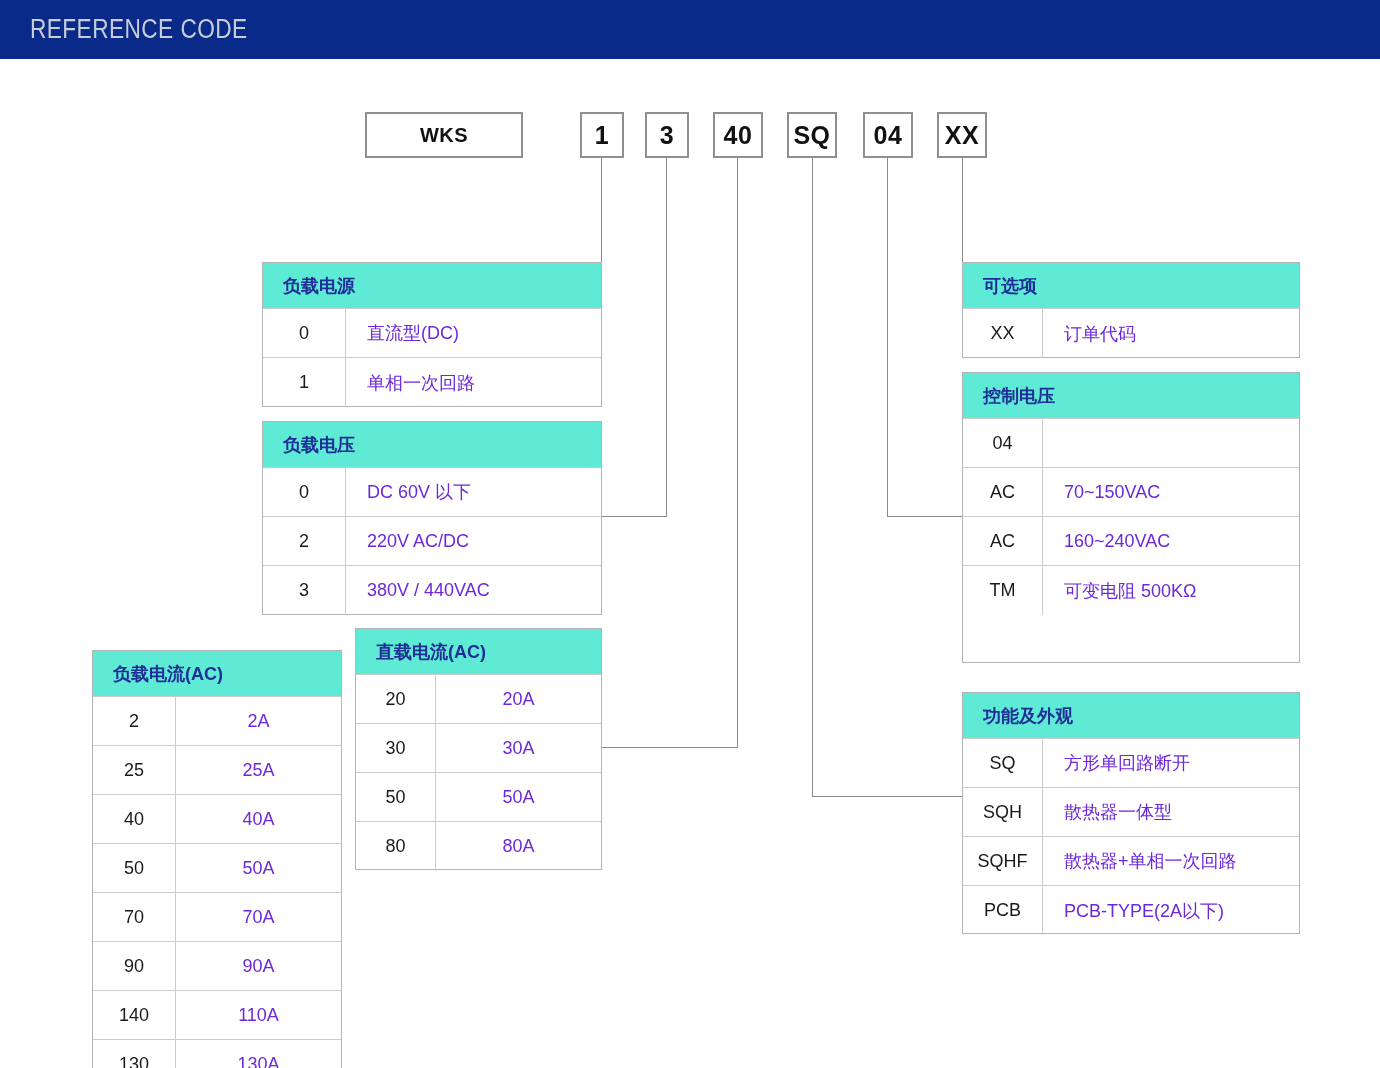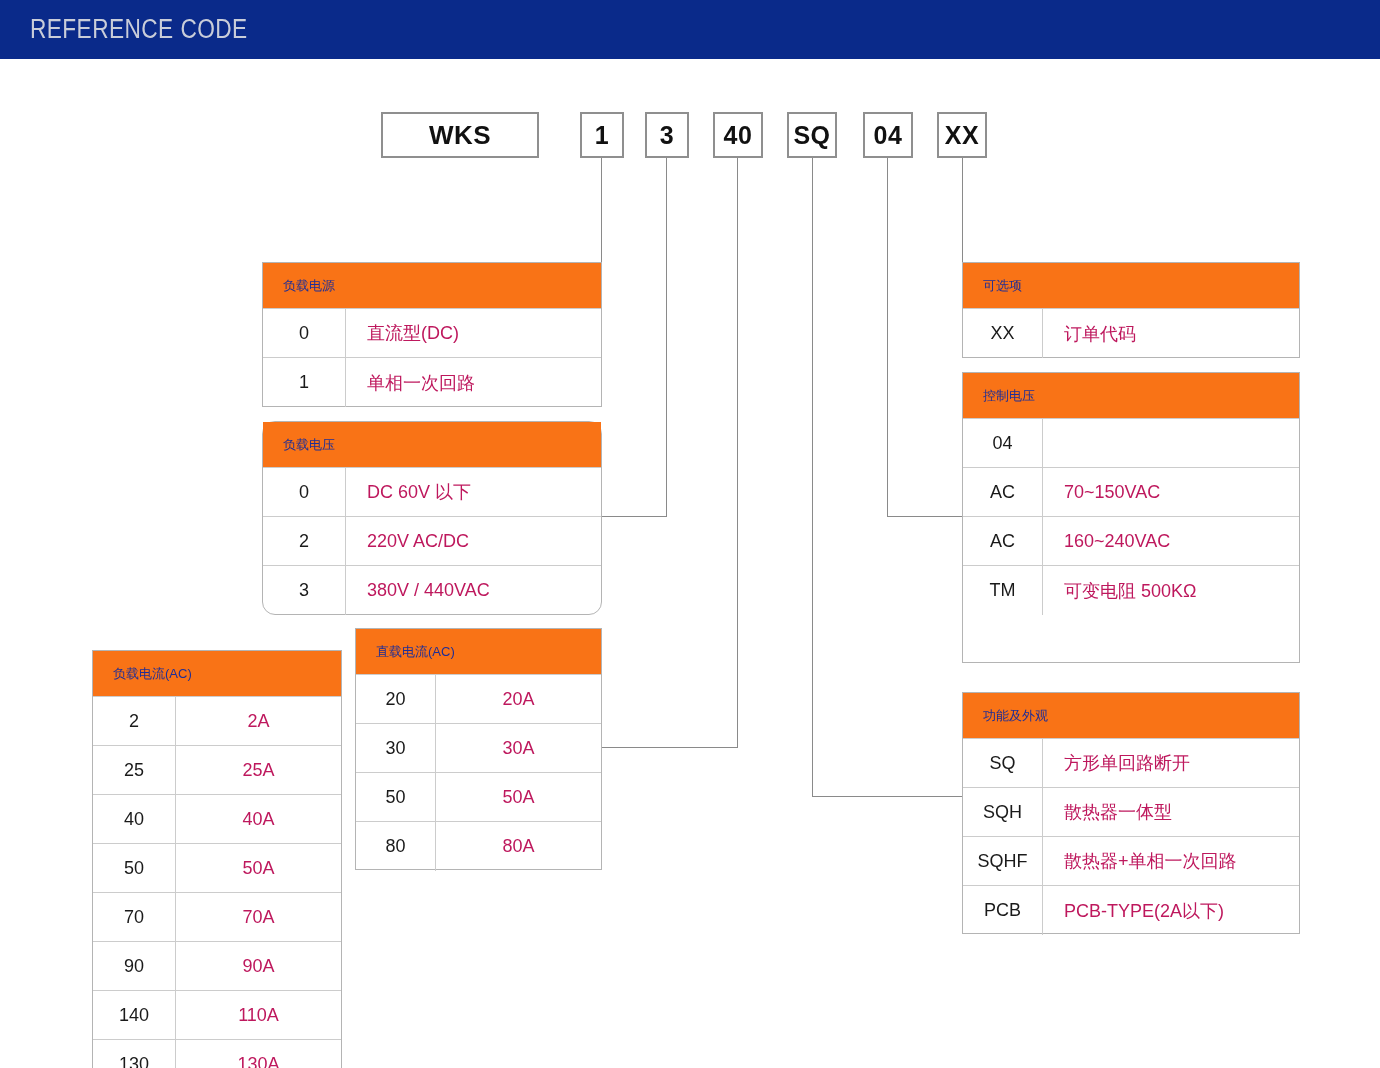--- a/index.html
+++ b/index.html
@@ -21,21 +21,21 @@
     transform: scaleX(0.84); transform-origin: left center; white-space: nowrap;
   }
 
   
   .code-box {
     position: absolute; top: 112px; height: 46px;
     border: 2px solid #8f8f8f; background: #ffffff;
     display: flex; align-items: center; justify-content: center;
     font-weight: 700; font-size: 25px; color: #111111; letter-spacing: 0.5px;
   }
-  .cb-wks { left: 381px; width: 158px; font-size: 26px; }
+  .cb-wks { left: 365px; width: 158px; font-size: 20px; }
   .cb-1  { left: 580px; width: 44px; }
   .cb-3  { left: 645px; width: 44px; }
   .cb-40 { left: 713px; width: 50px; }
   .cb-sq { left: 787px; width: 50px; }
   .cb-04 { left: 863px; width: 50px; }
   .cb-xx { left: 937px; width: 50px; }
 
   
   .line { position: absolute; background: #8a8a8a; }
   .ln-v1  { left: 601px; top: 158px; width: 1px; height: 104px; }
@@ -49,37 +49,37 @@
   .ln-h04 { left: 887px; top: 516px; width: 76px; height: 1px; }
   .ln-vxx { left: 962px; top: 158px; width: 1px; height: 104px; }
 
   
   .tbl {
     position: absolute; background: #ffffff;
     border: 1px solid #b4b4b4;
   }
   .tbl-title {
     height: 46px; display: flex; align-items: center;
-    padding-left: 20px; color: #1f2e96; font-size: 13px;
-    border-bottom: 1px solid #cccccc; background: #f97316;
+    padding-left: 20px; color: #1f2e96; font-size: 18px;
+    border-bottom: 1px solid #cccccc; background: #5eead4; font-weight: bold;
   }
   .tbl-row { height: 49px; display: flex; border-bottom: 1px solid #cccccc; }
   .tbl-row:last-child { border-bottom: none; }
   .cell { display: flex; align-items: center; font-size: 18px; }
   .cell.code {
     justify-content: center; color: #1a1a1a; flex: 0 0 auto;
     border-right: 1px solid #cccccc;
   }
-  .cell.desc { flex: 1 1 auto; color: #be185d; padding-left: 21px; }
+  .cell.desc { flex: 1 1 auto; color: #6d28d9; padding-left: 21px; }
   .desc-center .cell.desc { justify-content: center; padding-left: 0; }
 
   
   #t-load-power      { left: 262px; top: 262px; width: 340px; height: 145px; }
   #t-load-power .cell.code { width: 83px; }
-  #t-load-voltage    { left: 262px; top: 421px; width: 340px; height: 194px; border-radius: 13px; }
+  #t-load-voltage    { left: 262px; top: 421px; width: 340px; height: 194px; }
   #t-load-voltage .cell.code { width: 83px; }
   #t-load-current    { left: 92px;  top: 628px; width: 250px; height: 438px; margin-top: 22px; }
   #t-load-current .cell.code { width: 83px; }
   #t-direct-current  { left: 355px; top: 628px; width: 247px; height: 242px; }
   #t-direct-current .cell.code { width: 80px; }
   #t-options         { left: 962px; top: 262px; width: 338px; height: 96px; }
   #t-options .cell.code { width: 80px; }
   #t-control-voltage { left: 962px; top: 372px; width: 338px; height: 291px; }
   #t-control-voltage .cell.code { width: 80px; }
   #t-function        { left: 962px; top: 676px; width: 338px; height: 242px; margin-top: 16px; }

